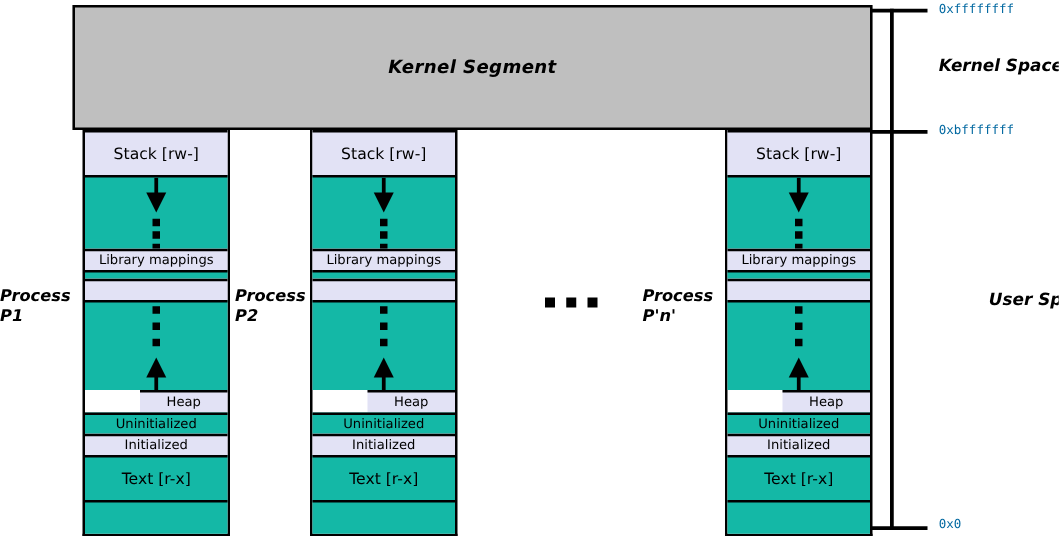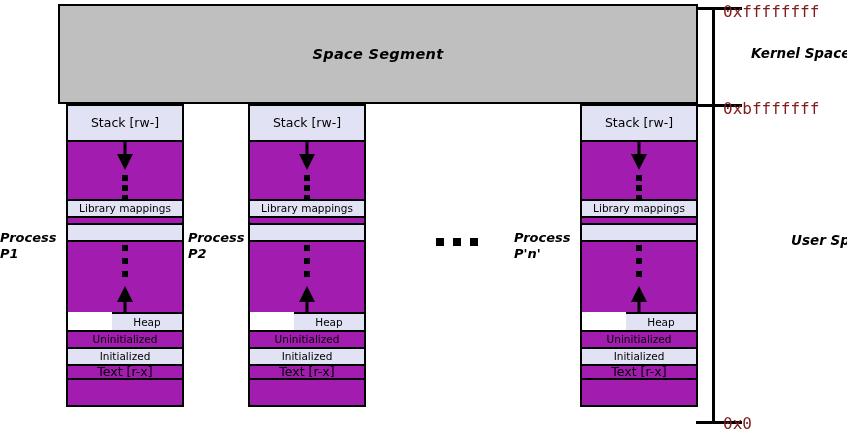--- a/index.html
+++ b/index.html
@@ -55,21 +55,21 @@
     top: 104px;
   }
   .proc-col.p1 { left: 66px; }
   .proc-col.p2 { left: 248px; }
   .proc-col.pn { left: 580px; }
 
   .seg {
     position: relative;
     box-sizing: border-box;
     border-top: 2px solid #000;
-    background: #a21caf;
+    background: #14b8a6;
     display: flex;
     align-items: center;
     justify-content: center;
     text-align: center;
     overflow: hidden;
   }
   .seg.lav { background: #e2e2f5; }
   .seg-label {
     font-size: 12.5px;
     line-height: 1;
@@ -80,21 +80,21 @@
   
   .seg.stack        { height: 36px; }
   .seg.stackgap     { height: 59px; }
   .seg.libmap       { height: 17px; text-align: center; }
   .seg.gapthin      { height: 7px;  }
   .seg.libband      { height: 17px; }
   .seg.heapgap      { height: 72px; }
   .seg.heap         { height: 18px; margin-left: 44px; }
   .seg.uninit       { height: 17px; }
   .seg.init         { height: 17px; }
-  .seg.text         { height: 14px; }
+  .seg.text         { height: 36px; }
   .seg.tail         { height: 27px; }
 
   
   .arrow-wrap {
     position: absolute;
     left: 0; right: 0;
     top: 0; bottom: 0;
     pointer-events: none;
   }
   .arrow-svg { display: block; margin: 0 auto; }
@@ -140,24 +140,24 @@
     position: absolute;
     height: 3px;
     background: #000;
   }
   .tick.t-top    { left: 696px; top: 7px;   width: 46px; }
   .tick.t-mid    { left: 696px; top: 104px; width: 46px; }
   .tick.t-bottom { left: 696px; top: 421px; width: 46px; }
 
   .addr {
     position: absolute;
-    left: 723px;
+    left: 751px;
     font-family: "DejaVu Sans Mono", "Liberation Mono", monospace;
-    font-size: 16px;
-    color: #7f1d1d;
+    font-size: 10px;
+    color: #0369a1;
     white-space: nowrap;
   }
   .addr.a-top    { top: 2px;   }
   .addr.a-mid    { top: 99px;  }
   .addr.a-bottom { top: 414px; }
 
   .space-label {
     position: absolute;
     left: 751px;
     font-weight: bold;
@@ -178,21 +178,21 @@
     white-space: nowrap;
     letter-spacing: 0.5px;
   }
 </style>
 </head>
 <body>
 
 <div id="canvas">
 
   <div class="kernel-segment">
-    <span class="kernel-segment-label">Space Segment</span>
+    <span class="kernel-segment-label">Kernel Segment</span>
   </div>
 
   <div class="proc-col p1">
     <div class="seg stack lav">
       <span class="seg-label">Stack [rw-]</span>
     </div>
     <div class="seg stackgap">
       <div class="arrow-wrap">
         <svg class="arrow-svg" width="20" height="59" viewBox="0 0 20 59" aria-hidden="true">
           <line x1="10" y1="0" x2="10" y2="14" stroke="#000" stroke-width="3"></line>

